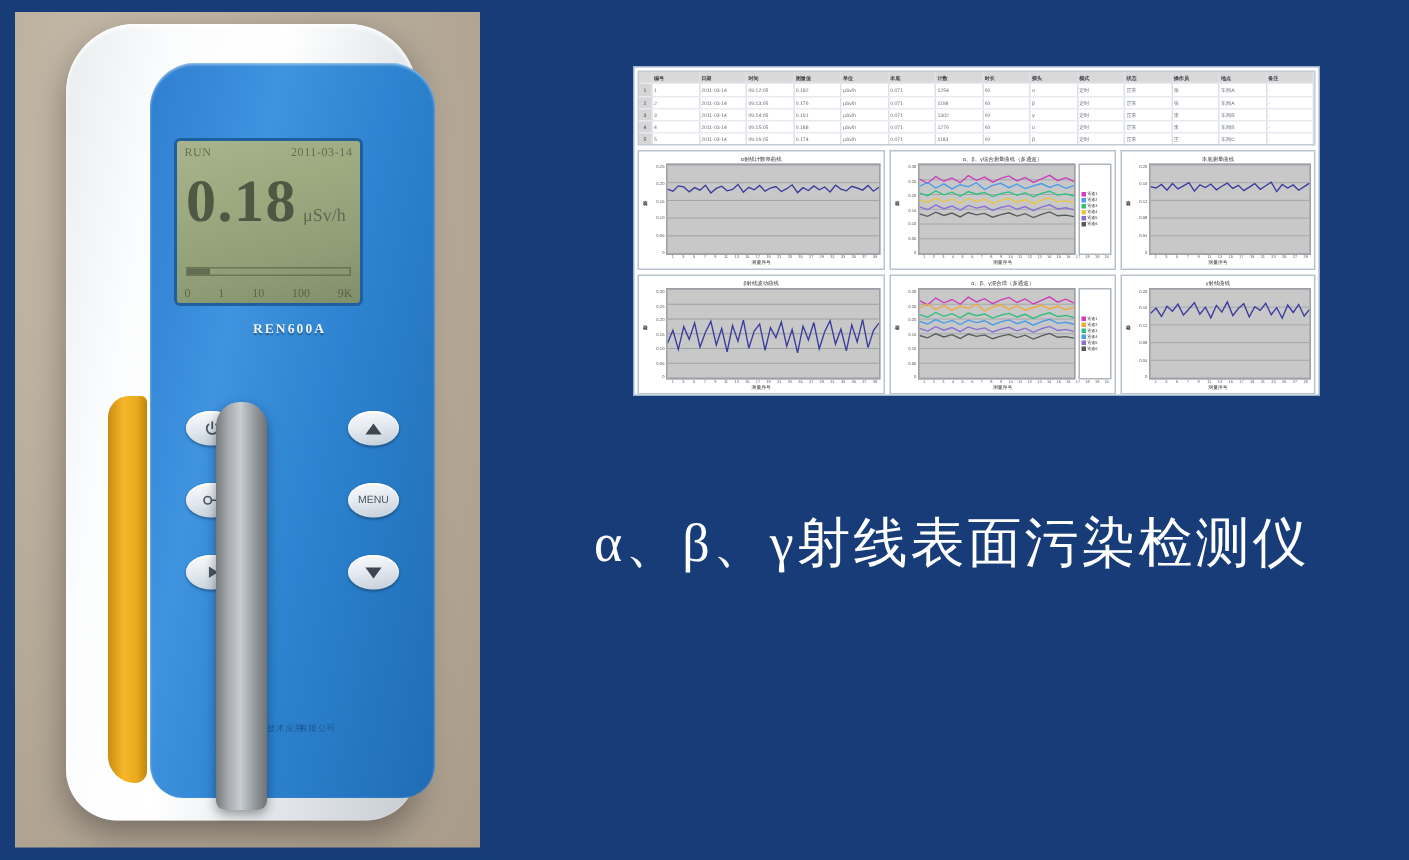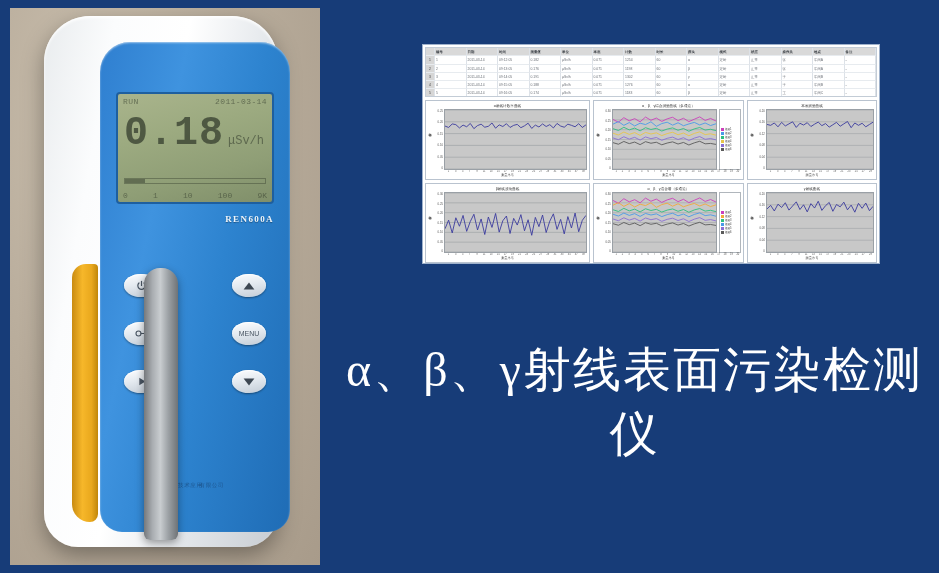--- a/index.html
+++ b/index.html
@@ -33,45 +33,45 @@
   .grip.r { right:28px; border-radius:4px 14px 18px 8px; }
   
   .face {
     position:absolute; left:56px; top:26px; width:190px; height:490px;
     border-radius:30px 30px 22px 22px;
     background:linear-gradient(102deg,#2f7fd0 0%,#3f93df 30%,#2d83cf 58%,#1f6cb5 100%);
     box-shadow:inset 0 1px 2px rgba(255,255,255,.55);
   }
   
   .lcd {
-    position:absolute; left:16px; top:50px; width:158px; height:112px;
+    position:absolute; left:16px; top:50px; width:126px; height:112px;
     border-radius:4px;
     background:linear-gradient(165deg,#a9b48c 0%,#9caa80 35%,#8f9e76 70%,#808f6a 100%);
     border:2px solid #1e5f9f;
     overflow:hidden;
-    font-family:Liberation Mono, monospace;
+    font-family:Liberation Serif, serif;
     color:#3b4433;
   }
   .lcd-top { position:absolute; top:3px; left:5px; right:5px;
              display:flex; justify-content:space-between;
              font-size:8px; opacity:.62; letter-spacing:.4px; }
   .lcd-main { position:absolute; top:20px; left:6px; right:20px;
               display:flex; align-items:baseline; }
   .lcd-val { font-size:40px; font-weight:bold; letter-spacing:1px;
              line-height:1; opacity:.8; }
   .lcd-unit { font-size:12px; margin-left:4px; opacity:.62; }
   .lcd-bar { position:absolute; left:6px; right:6px; bottom:18px; height:6px;
              border:1px solid rgba(59,68,51,.45); }
   .lcd-bar span { display:block; height:100%; width:14%;
                   background:rgba(59,68,51,.55); }
   .lcd-scale { position:absolute; left:5px; right:5px; bottom:2px;
                display:flex; justify-content:space-between;
                font-size:8px; opacity:.6; }
   
-  .label { position:absolute; left:0; right:16px; top:172px; text-align:right;
+  .label { position:absolute; left:0; right:4px; top:172px; text-align:center;
            color:#eef5fb; text-shadow:0 1px 1px rgba(0,0,0,.35); }
   .label .m { font-size:9px; letter-spacing:1.4px; font-weight:bold; }
   .label .d { font-size:8.5px; margin-top:2px; letter-spacing:.3px; }
   
   .keys { position:absolute; left:0; right:0; top:232px; height:140px; }
   .key {
     position:absolute; width:34px; height:23px; border-radius:50%;
     background:linear-gradient(170deg,#fdfeff 0%,#e4eaf0 45%,#c3ccd6 100%);
     box-shadow:0 1px 2px rgba(0,0,0,.4), inset 0 1px 1px #fff;
     display:flex; align-items:center; justify-content:center;
@@ -135,21 +135,21 @@
   .sw { width:3px; height:2.2px; flex:none; }
   .xticks { display:flex; font-size:2.6px; color:#555; padding-left:17px;
             font-family:"Liberation Sans", sans-serif; }
   .xticks span { flex:1 0 0; text-align:center; }
   .xlab { font-size:3.2px; text-align:center; color:#333; line-height:5px;
           font-family:"Liberation Sans", sans-serif; }
 
   
   #titles { position:absolute; left:330px; top:318px; width:609px; color:#fff; }
   #t1 { font-size:39px; text-align:center; letter-spacing:1px; padding-left:22px; }
-  #t2 { font-size:48px; text-align:center; margin-top:20px; letter-spacing:2px; }
+  #t2 { font-size:36px; text-align:center; margin-top:20px; letter-spacing:2px; }
 </style>
 </head>
 <body>
 
 <div id="photo">
   <div class="shell">
     <div class="grip l"></div>
     <div class="grip r"></div>
 
     <div class="face">

